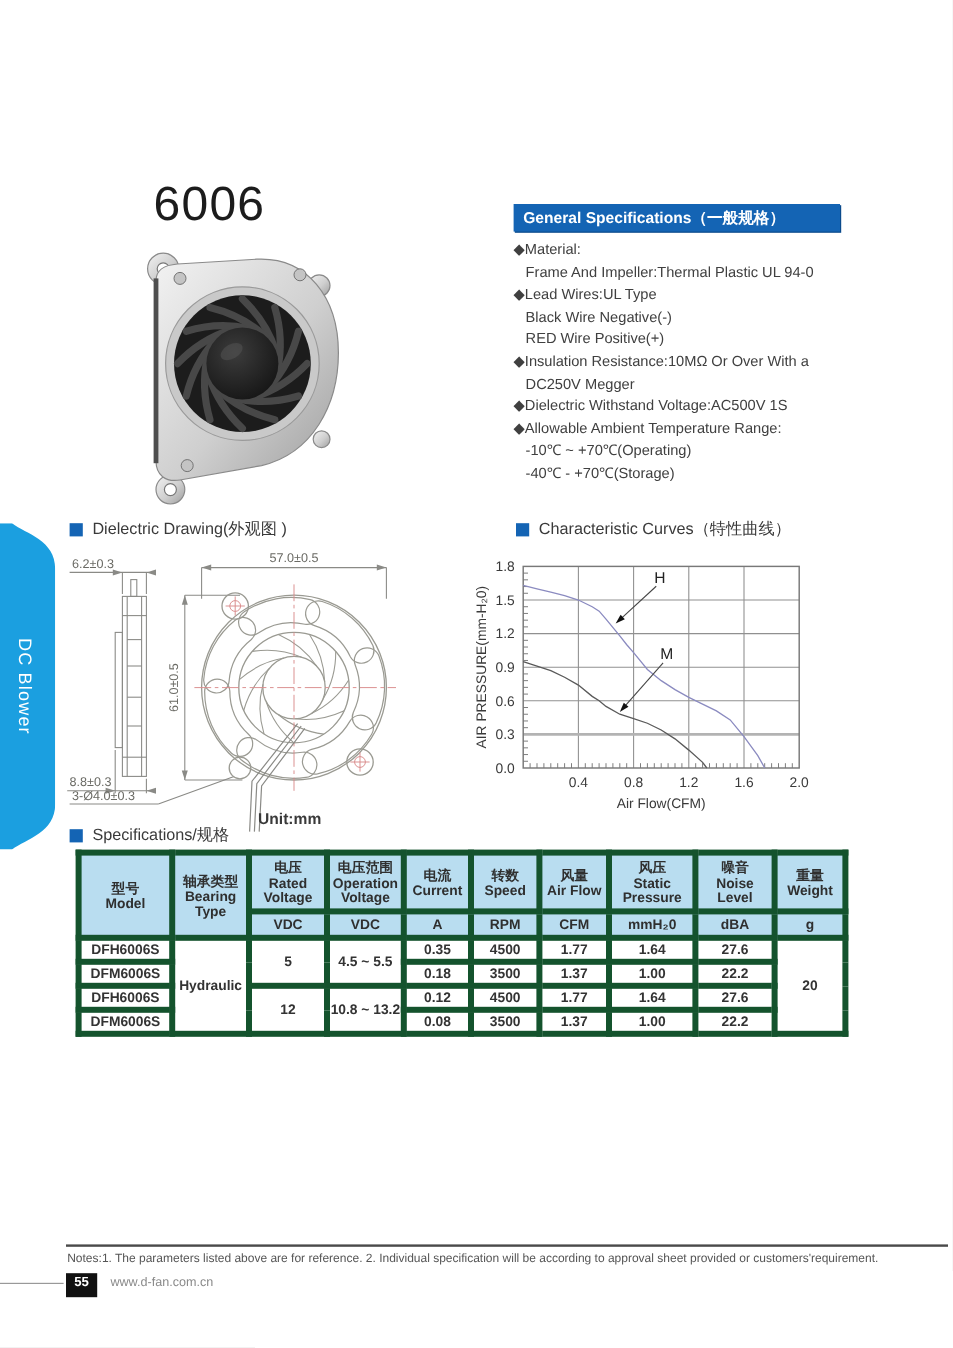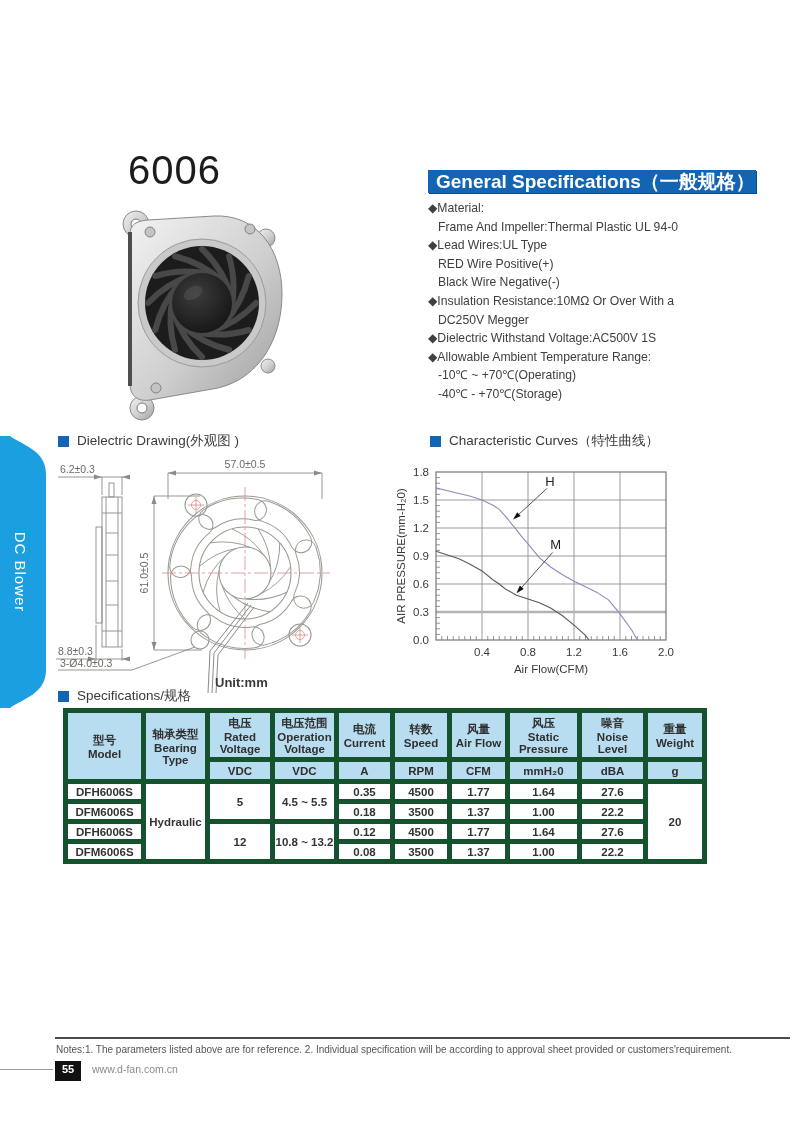--- a/index.html
+++ b/index.html
@@ -13,22 +13,22 @@
   .bar-title{position:absolute;left:288px;top:48px;font-size:34px;color:#fff;letter-spacing:2px;font-weight:400;}
   .bar-sub{position:absolute;left:528px;top:63px;font-size:20px;color:#fff;}
   
   .side-tab{position:absolute;left:0;top:436px;width:46px;height:272px;}
   .side-tab span{position:absolute;left:12px;top:50%;transform:translateY(-50%);
       writing-mode:vertical-rl;text-orientation:mixed;color:#fff;font-size:15px;letter-spacing:1px;}
   
   .model-big{position:absolute;left:128px;top:148px;font-size:40px;color:#1c1c1c;letter-spacing:1px;}
   .fan-photo{position:absolute;left:98px;top:198px;}
   
-  .gs-titlebar{position:absolute;left:428px;top:170px;width:328px;height:23px;background:#1464b4;
-      box-shadow:1px 1px 0 #0a4a8c;color:#fff;font-size:19px;font-weight:bold;line-height:23px;padding-left:8px;}
+  .gs-titlebar{position:absolute;left:428px;top:170px;width:272px;height:23px;background:#1464b4;
+      box-shadow:1px 1px 0 #0a4a8c;color:#fff;font-size:13px;font-weight:bold;line-height:23px;padding-left:8px;}
   .gs-list{position:absolute;left:428px;top:199px;width:330px;font-size:12.2px;color:#404040;line-height:18.6px;}
   .gs-list .ind{padding-left:10px;}
   
   .sec-head{position:absolute;font-size:13.5px;color:#3a3a3a;display:flex;align-items:center;}
   .sec-sq{display:inline-block;width:11px;height:11px;background:#1464b4;margin-right:8px;flex:0 0 auto;}
   
   svg text{font-family:"Liberation Sans",sans-serif;}
   .dimtxt{font-size:10.5px;fill:#6a6a64;}
   .unitmm{font-size:13px;fill:#3a3a3a;font-weight:bold;}
   .tick{font-size:11.5px;fill:#3a3a3a;}
@@ -116,22 +116,22 @@
     </g>
     <circle cx="104" cy="105" r="30" fill="url(#hubg)"></circle>
     <ellipse cx="95" cy="95" rx="10" ry="6" fill="#555" opacity="0.5" transform="rotate(-30 95 95)"></ellipse>
   </svg>
 
   <div class="gs-titlebar">General Specifications（一般规格）</div>
   <div class="gs-list">
     <div>◆Material:</div>
     <div class="ind">Frame And Impeller:Thermal Plastic UL 94-0</div>
     <div>◆Lead Wires:UL Type</div>
+    <div class="ind">Black Wire Negative(-)</div>
     <div class="ind">RED Wire Positive(+)</div>
-    <div class="ind">Black Wire Negative(-)</div>
     <div>◆Insulation Resistance:10MΩ Or Over With a</div>
     <div class="ind">DC250V Megger</div>
     <div>◆Dielectric Withstand Voltage:AC500V 1S</div>
     <div>◆Allowable Ambient Temperature Range:</div>
     <div class="ind">-10℃ ~ +70℃(Operating)</div>
     <div class="ind">-40℃ - +70℃(Storage)</div>
   </div>
 
   <div class="sec-head" style="left:58px;top:432px;">
     <span class="sec-sq"></span>

